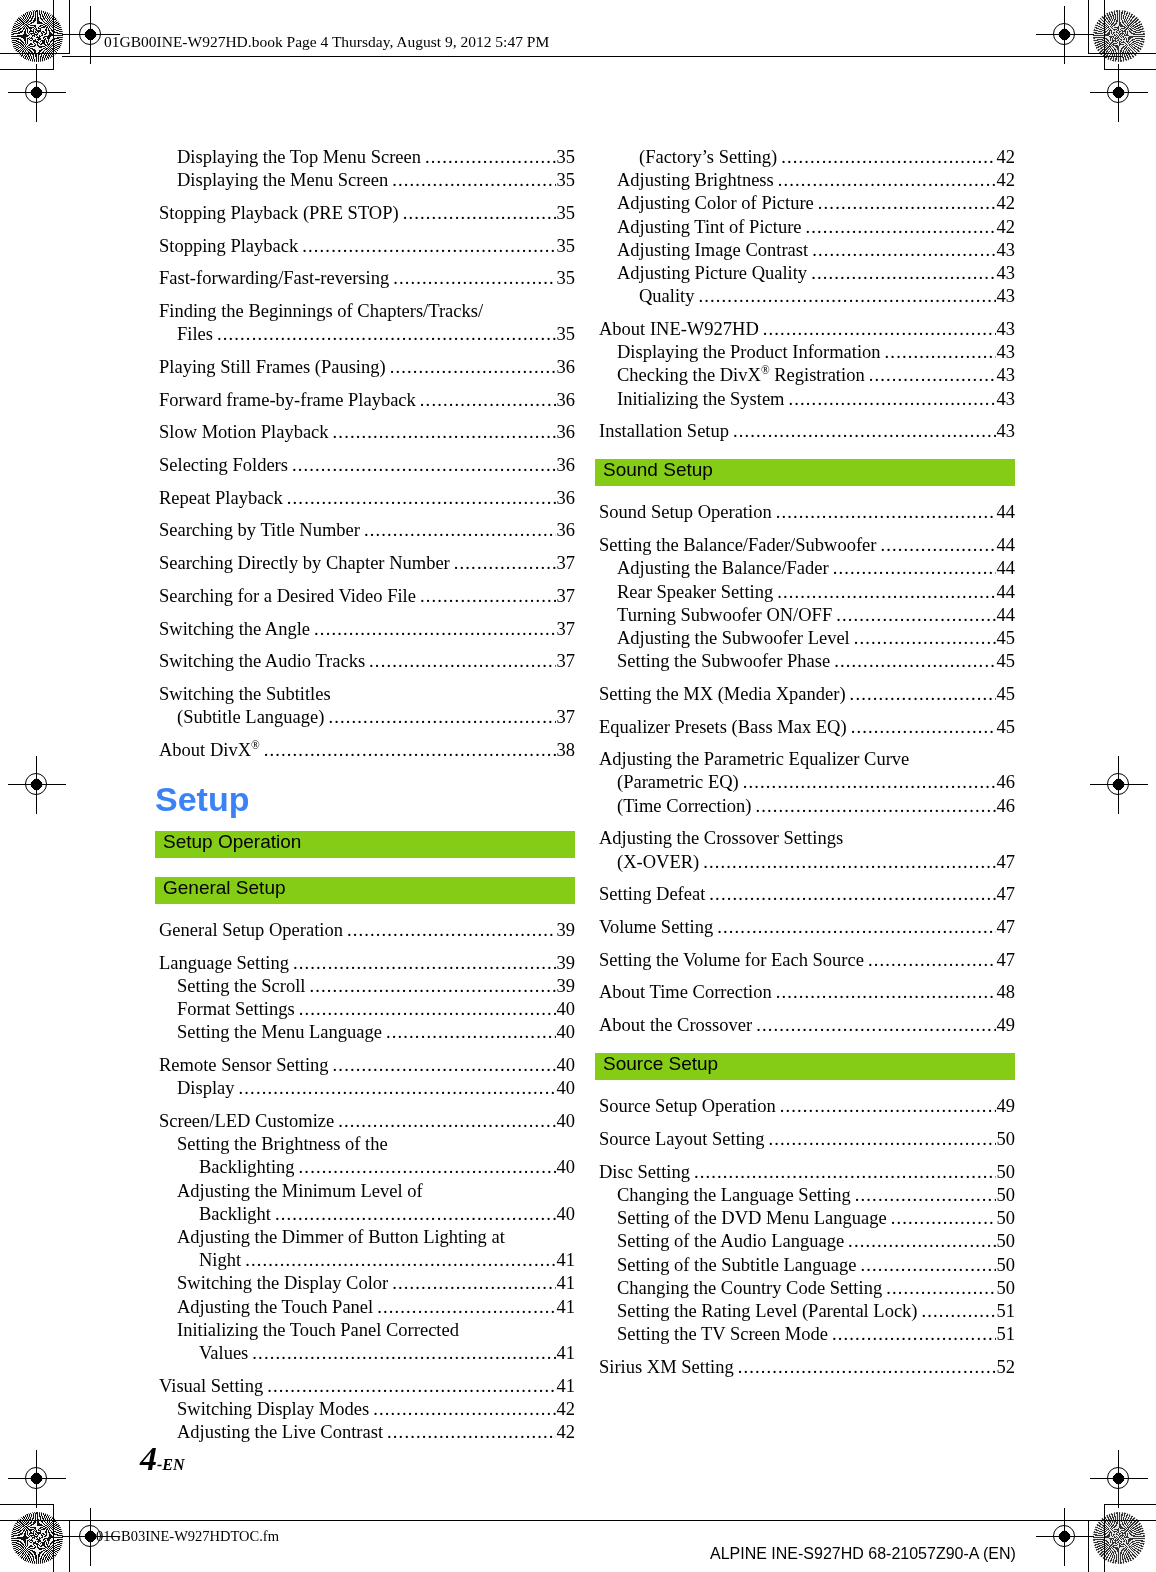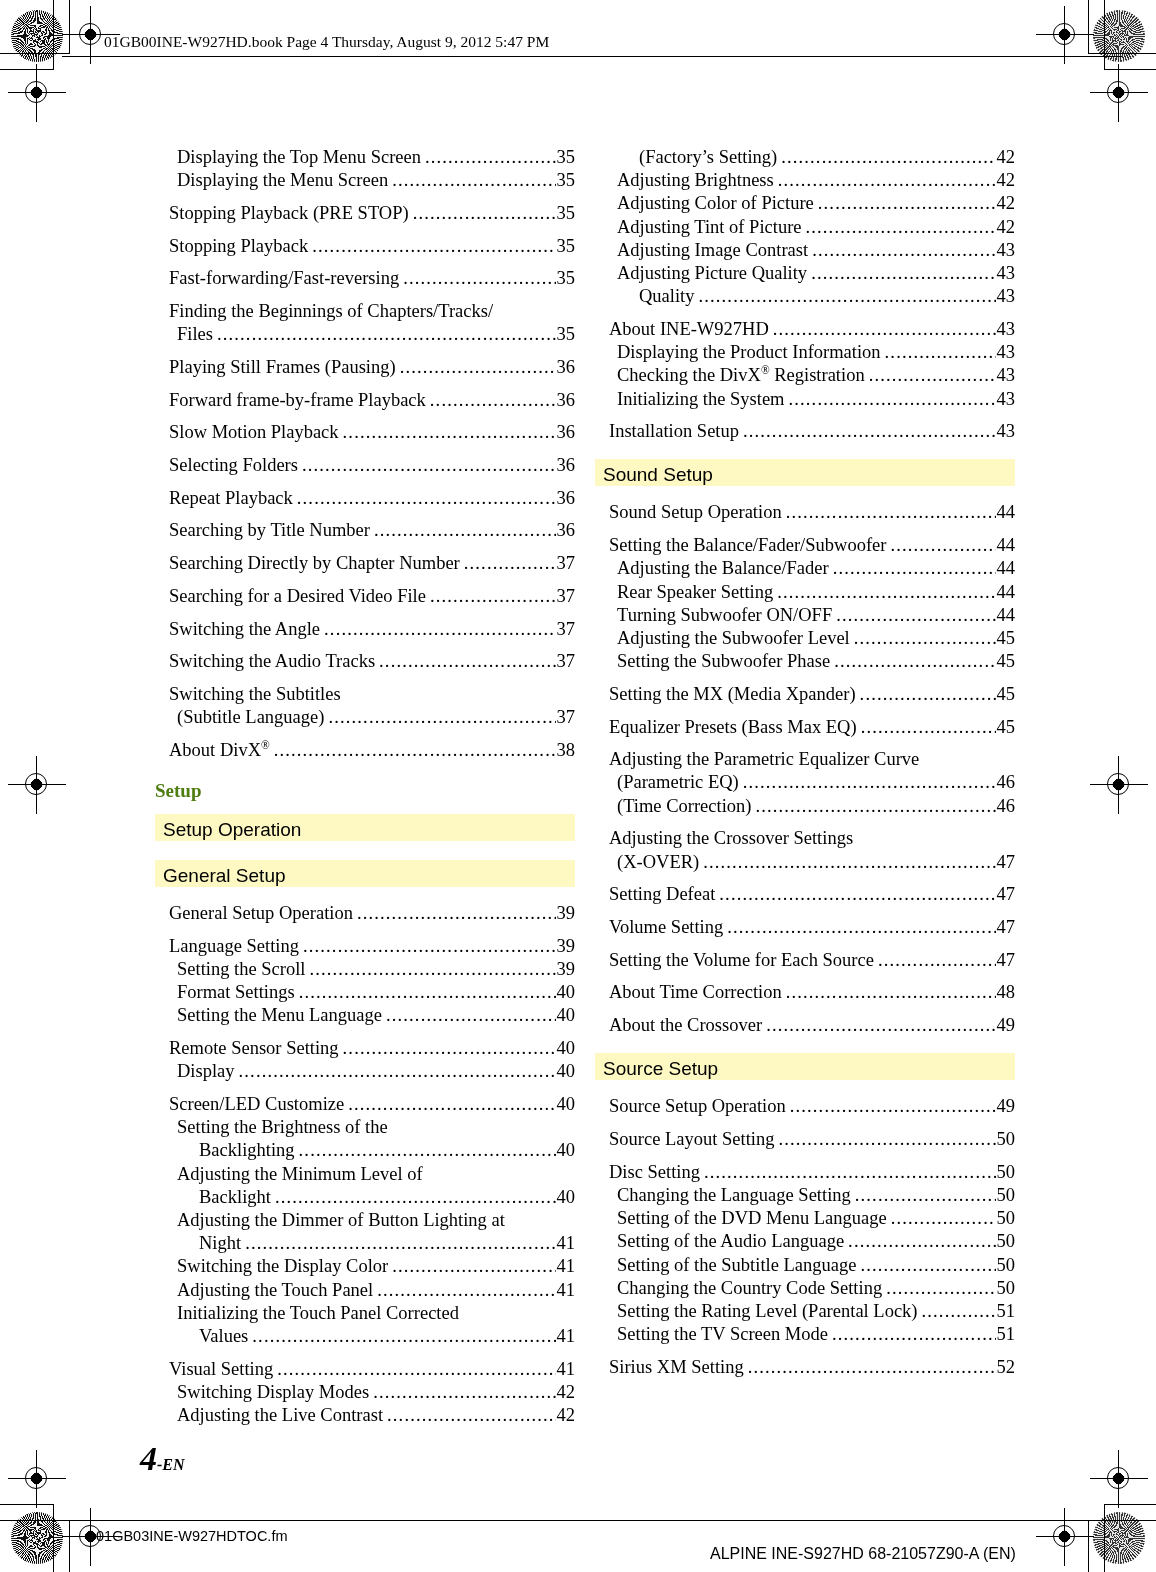--- a/index.html
+++ b/index.html
@@ -68,56 +68,56 @@
     margin:0 1px 0 4px;
     letter-spacing:1.15px;
     color:#000;
     font-size:18.5px;
   }
   .entry .pg{flex:0 0 auto;text-align:right;}
 
   
   .cont{font-size:18.5px;line-height:23.2px;color:#000;white-space:nowrap;}
 
-  .lvl1{margin-left:14px;}
+  .lvl1{margin-left:4px;}
   .lvl2{margin-left:22px;}
   .wrap1{margin-left:22px;}
   .wrap2{margin-left:44px;}
 
   .sp-before{margin-top:9.5px;}
 
   
   .setup-title{
-    font-family:Liberation Serif, serif;
-    font-weight:bold;font-size:19px;color:#4d7c0f;
+    font-family:Liberation Sans, sans-serif;
+    font-weight:bold;font-size:34px;color:#3b82f6;
     margin:18px 0 12px 0;letter-spacing:0px;
   }
   
   .graybar{
-    background:#fef9c3;height:27px;
+    background:#84cc16;height:27px;
     font-family:"Liberation Sans", sans-serif;
     font-size:19px;color:#000;
-    display:flex;align-items:flex-end;
+    display:flex;align-items:flex-start;
     padding-left:8px;box-sizing:border-box;
     margin-bottom:0px;
   }
   .bar-gap{height:19px;}
 
   
   .pagenum{
     position:absolute;left:140px;top:1440px;
     font-family:"Liberation Serif", serif;
   }
   .pagenum .n{font-size:34px;font-style:italic;font-weight:bold;}
   .pagenum .en{font-size:16px;font-style:italic;font-weight:bold;}
 
   .footer-rule{position:absolute;left:62px;top:1520px;width:1060px;height:1.3px;background:#000;}
   .fm-name{
     position:absolute;left:96px;top:1528px;
-    font-family:Liberation Sans, sans-serif;
+    font-family:Liberation Serif, serif;
     font-size:14.5px;color:#000;white-space:nowrap;
   }
   .alpine{
     position:absolute;left:710px;top:1545px;
     font-family:"Liberation Sans", sans-serif;
     font-size:16px;color:#000;white-space:nowrap;
   }
   sup.reg{font-size:0.62em;vertical-align:super;line-height:0;}
 </style>
 </head>

